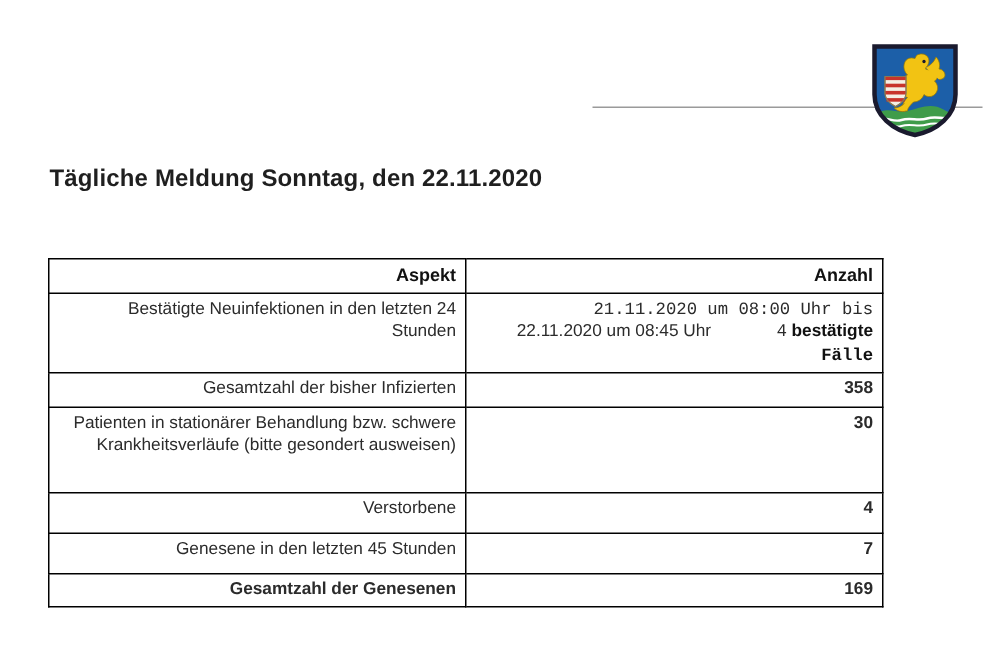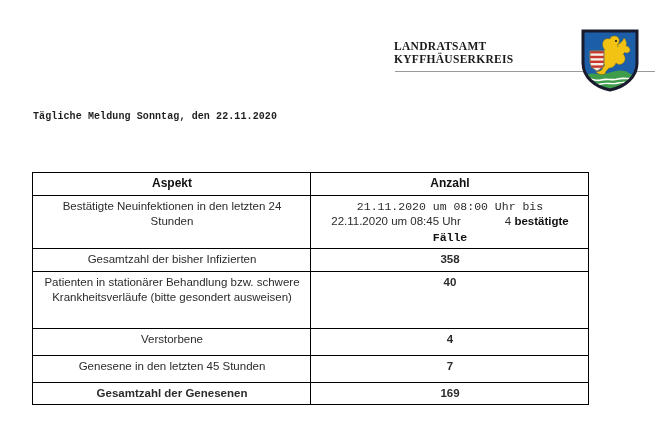--- a/index.html
+++ b/index.html
@@ -53,25 +53,24 @@
     width: 58px;
     height: 63px;
   }
   #coat-of-arms svg { display: block; }
 
   
   #report-title {
     position: absolute;
     left: 33px;
     top: 111px;
-    font-size: 10px;
+    font-size: 16px;
     font-weight: bold;
     color: #1f1f1f;
     letter-spacing: 0.1px;
-    font-family: Liberation Mono, monospace;
   }
 
   
   #report-table {
     position: absolute;
     left: 32px;
     top: 172px;
     width: 556px;
     border-collapse: collapse;
     table-layout: fixed;
@@ -80,21 +79,21 @@
   #report-table col.c-aspect { width: 278px; }
   #report-table col.c-anzahl { width: 278px; }
 
   #report-table th,
   #report-table td {
     border: 1px solid #000000;
     vertical-align: top;
     padding: 3px 6px 3px 7px;
     line-height: 15.5px;
     color: #2b2b2b;
-    text-align: center;
+    text-align: right;
   }
   #report-table thead th {
     font-weight: bold;
     color: #111111;
     font-size: 12px;
     padding-top: 3px;
     padding-bottom: 3px;
   }
   .row-tall td { height: 40px; }
   .row-mid td  { height: 50px; margin-top: 19px; }
@@ -105,22 +104,20 @@
   .infection-window { display: block; font-family: Liberation Mono, monospace; }
   .infection-count  { font-weight: normal; color: #2b2b2b; }
   .infection-count-strong { font-weight: bold; color: #111111; }
   .count-spacer { display: inline-block; width: 44px; }
 </style>
 </head>
 <body>
 
 <div id="letterhead">
 
-  <div id="authority-name">LANDRATSAMT
-KYFFHÄUSERKREIS</div>
 
   <div id="letterhead-rule"></div>
 
   <div id="coat-of-arms">
     <svg viewBox="0 0 58 63" width="58" height="63" xmlns="http://www.w3.org/2000/svg">
       <defs>
         <clipPath id="shieldClip">
           <path d="M2,2 L56,2 L56,34 C56,48 44,58 29,61 C14,58 2,48 2,34 Z"></path>
         </clipPath>
       </defs>
@@ -180,21 +177,21 @@
       </td>
     </tr>
 
     <tr>
       <td>Gesamtzahl der bisher Infizierten</td>
       <td class="cell-value-strong">358</td>
     </tr>
 
     <tr class="row-mid">
       <td>Patienten in stationärer Behandlung bzw. schwere Krankheitsverläufe (bitte gesondert ausweisen)</td>
-      <td class="cell-value-strong">40</td>
+      <td class="cell-value-strong">30</td>
     </tr>
 
     <tr class="row-pad">
       <td>Verstorbene</td>
       <td class="cell-value-strong">4</td>
     </tr>
 
     <tr class="row-pad">
       <td>Genesene in den letzten 45 Stunden</td>
       <td class="cell-value-strong">7</td>

